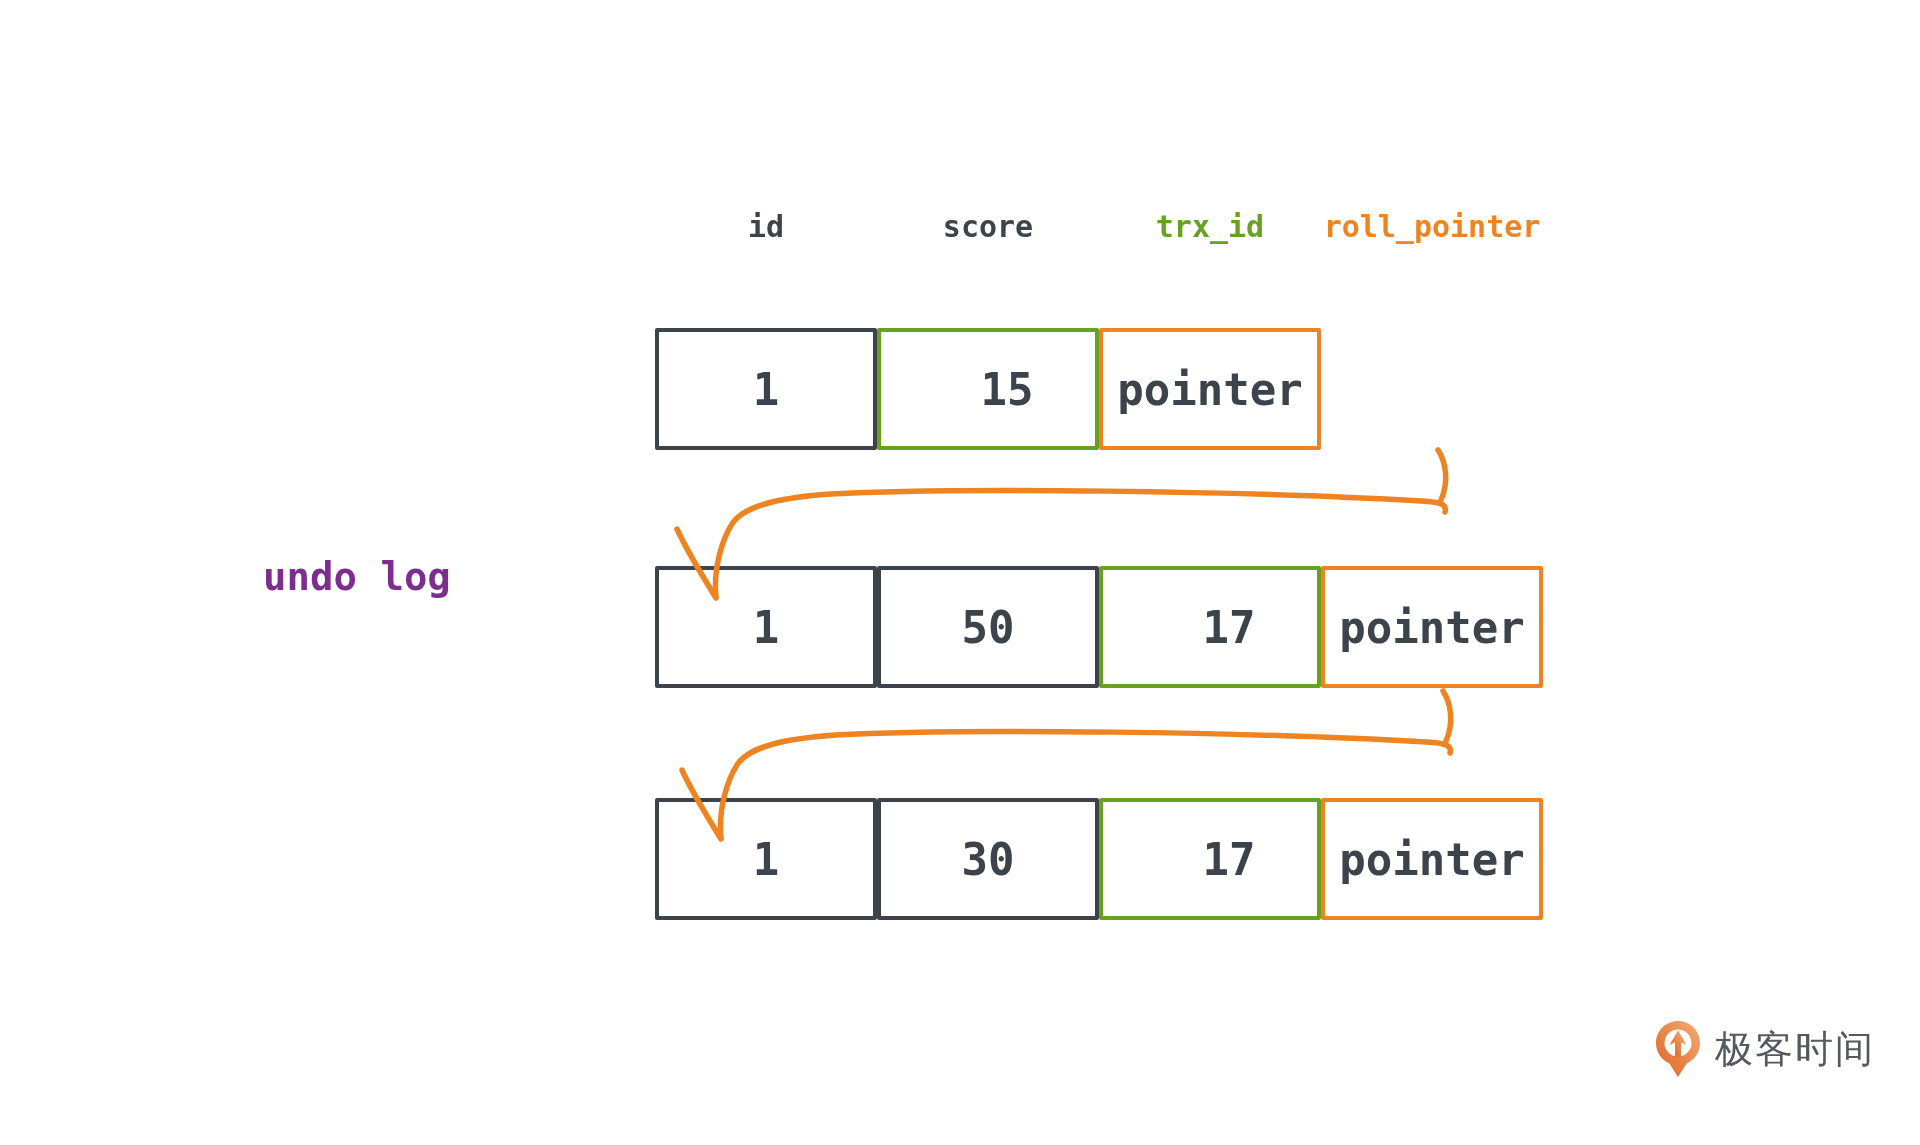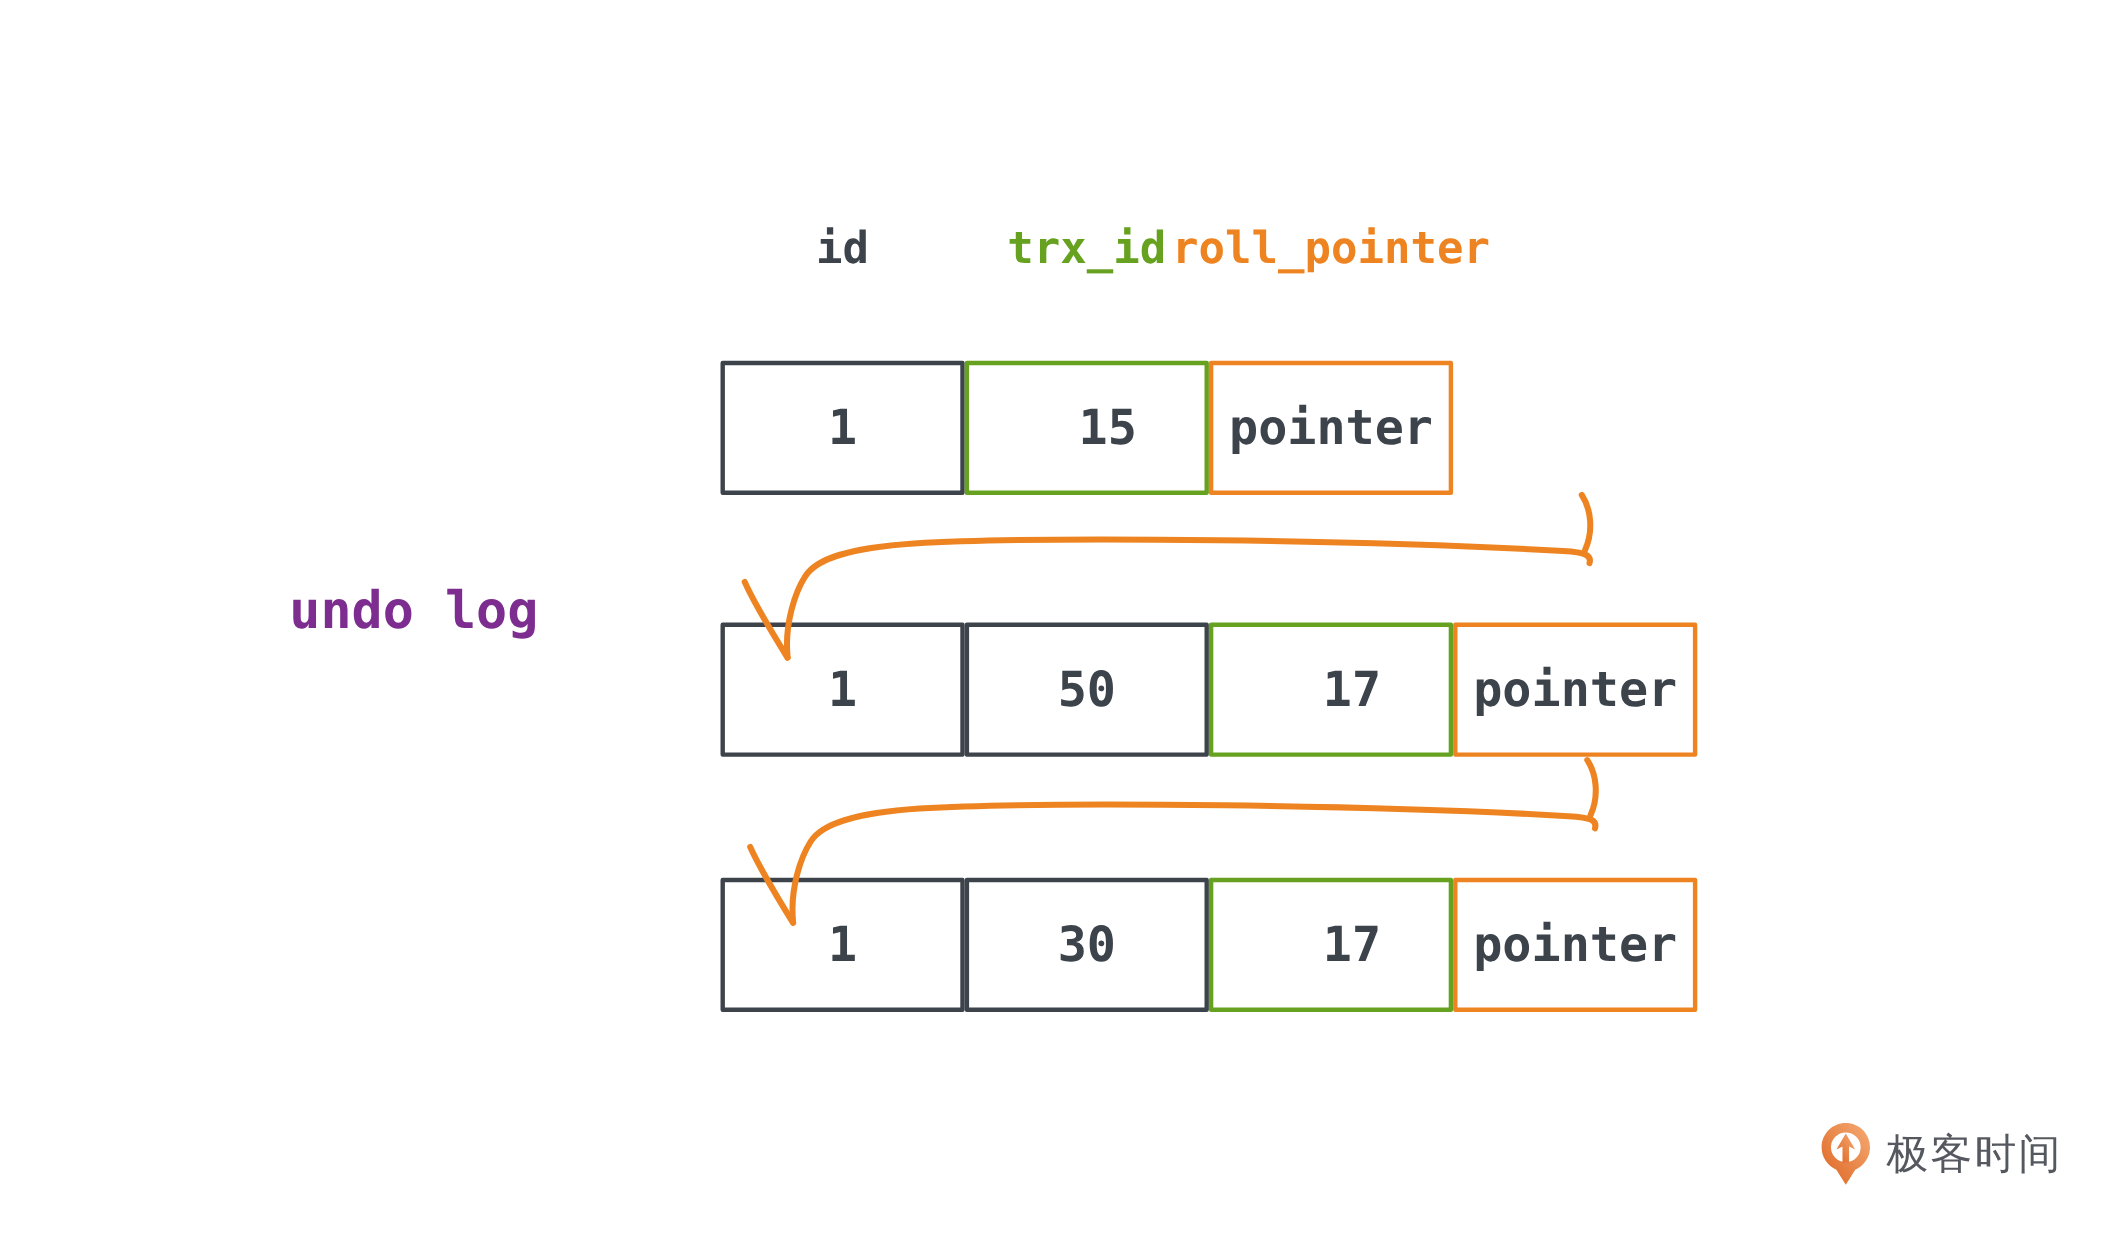--- a/index.html
+++ b/index.html
@@ -21,21 +21,21 @@
     width: 888px;
     height: 52px;
     display: flex;
   }
   .header-cell {
     width: 222px;
     height: 52px;
     display: flex;
     align-items: center;
     justify-content: center;
-    font-size: 40px;
+    font-size: 30px;
     font-weight: bold;
     white-space: nowrap;
     overflow: visible;
   }
   .col-dark   { color: #3d434b; }
   .col-green  { color: #67a120; }
   .col-orange { color: #ee8421; }
 
   
   .record-row {
@@ -62,22 +62,22 @@
     color: #3d434b;
     white-space: nowrap;
   }
   .cell.border-green  { border-color: #67a120; padding-left: 38px; }
   .cell.border-orange { border-color: #ee8421; }
 
   
   .undo-log-label {
     position: absolute;
     left: 263px;
-    top: 528px;
-    font-size: 47px;
+    top: 554px;
+    font-size: 39px;
     font-weight: bold;
     color: #7d2d8f;
     white-space: nowrap;
   }
 
   
   .arrows-overlay {
     position: absolute;
     left: 0; top: 0;
     width: 1920px;
@@ -103,20 +103,21 @@
     white-space: nowrap;
   }
 </style>
 </head>
 <body>
 
 <div class="canvas">
 
   <div class="header-row">
     <div class="header-cell col-dark">id</div>
+    <div class="header-cell col-dark">score</div>
     <div class="header-cell col-green">trx_id</div>
     <div class="header-cell col-orange">roll_pointer</div>
   </div>
 
   <div class="record-row row-1">
     <div class="cell">1</div>
     <div class="cell border-green">15</div>
     <div class="cell border-orange">pointer</div>
   </div>
 

